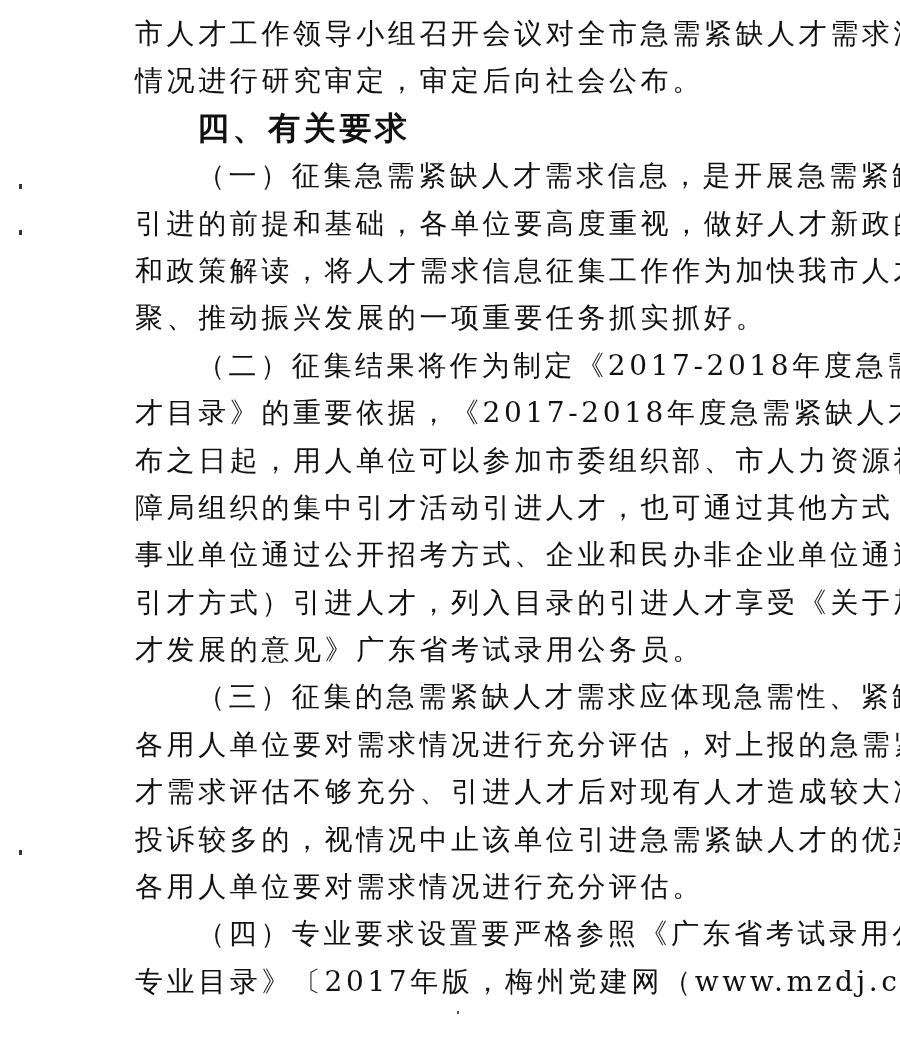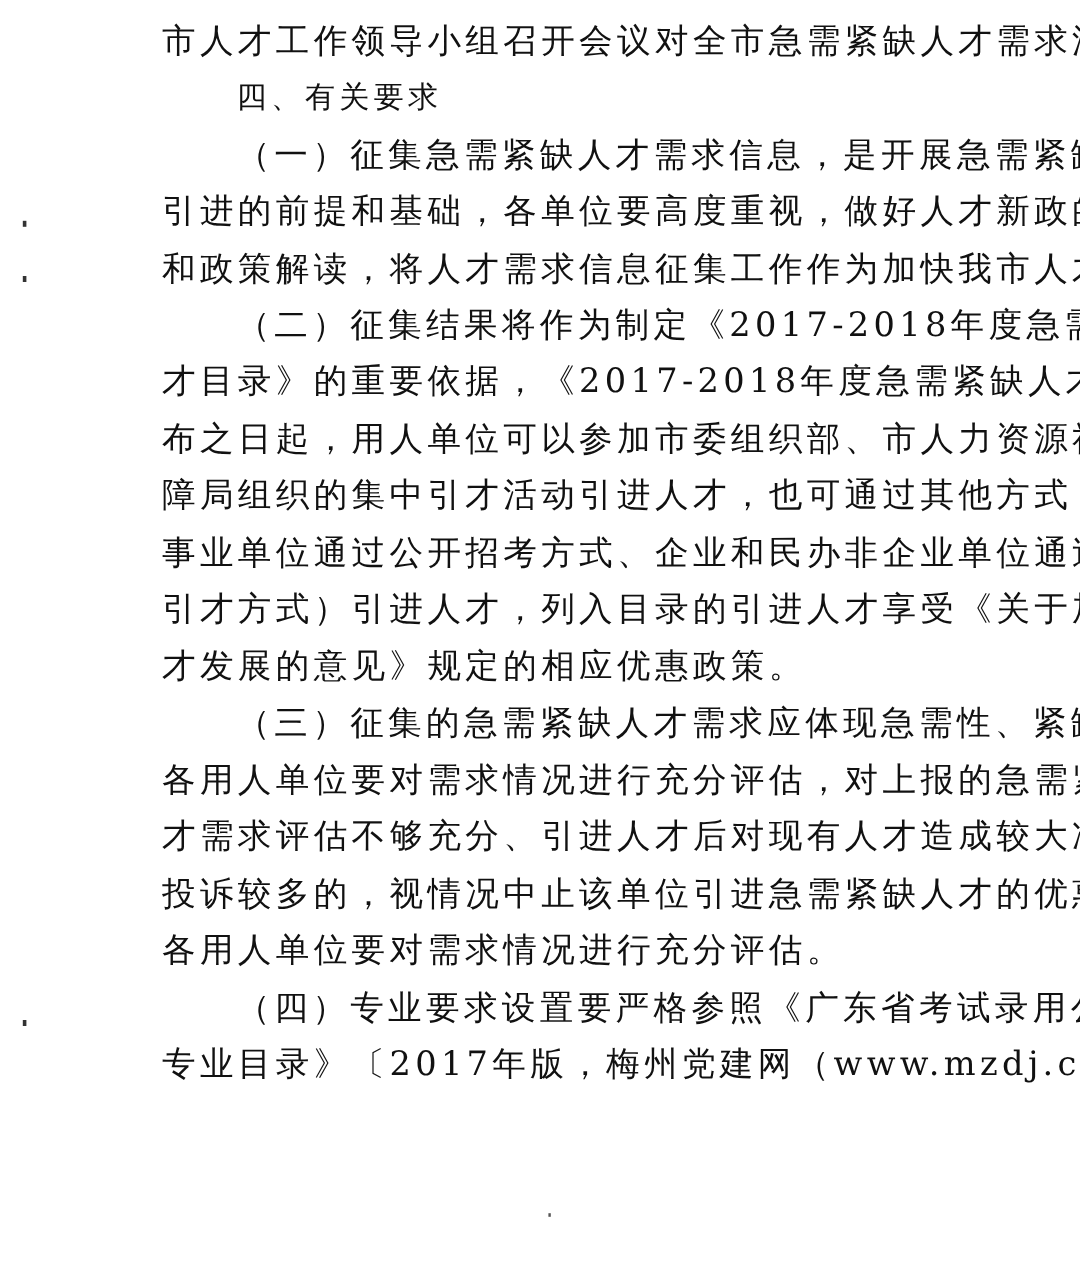--- a/index.html
+++ b/index.html
@@ -25,58 +25,60 @@
       height: 47.4px;
       line-height: 47.4px;
       font-size: 28px;
       letter-spacing: 3.6px;
       white-space: nowrap;
       overflow: visible;
     }
     .indent { padding-left: 62px; }
     .heading {
       font-family: "DejaVu Sans", "Liberation Sans", sans-serif;
-      font-weight: normal;
-      font-size: 25px;
+      font-weight: bold;
+      font-size: 32px;
     }
     .mark {
       position: absolute;
       width: 3px;
       height: 5px;
       background: #333;
     }
     .speck {
       position: absolute;
       width: 2px;
       height: 3px;
       background: #555;
     }
   </style>
 </head>
 <body>
 
 <div class="page">
   <div class="line">市人才工作领导小组召开会议对全市急需紧缺人才需求汇总</div>
+  <div class="line">情况进行研究审定，审定后向社会公布。</div>
 
   <div class="line heading indent">四、有关要求</div>
 
   <div>
     <div class="line indent">（一）征集急需紧缺人才需求信息，是开展急需紧缺人才</div>
     <div class="line">引进的前提和基础，各单位要高度重视，做好人才新政的宣传</div>
     <div class="line">和政策解读，将人才需求信息征集工作作为加快我市人才集</div>
+    <div class="line">聚、推动振兴发展的一项重要任务抓实抓好。</div>
   </div>
 
   <div>
     <div class="line indent">（二）征集结果将作为制定《2017-2018年度急需紧缺人</div>
     <div class="line">才目录》的重要依据，《2017-2018年度急需紧缺人才目录》发</div>
     <div class="line">布之日起，用人单位可以参加市委组织部、市人力资源社会保</div>
     <div class="line">障局组织的集中引才活动引进人才，也可通过其他方式（机关</div>
     <div class="line">事业单位通过公开招考方式、企业和民办非企业单位通过自主</div>
     <div class="line">引才方式）引进人才，列入目录的引进人才享受《关于加快人</div>
-    <div class="line">才发展的意见》规定的相应优惠政策。</div>
+    <div class="line">才发展的意见》广东省考试录用公务员。</div>
   </div>
 
   <div>
     <div class="line indent">（三）征集的急需紧缺人才需求应体现急需性、紧缺性。</div>
     <div class="line">各用人单位要对需求情况进行充分评估，对上报的急需紧缺人</div>
     <div class="line">才需求评估不够充分、引进人才后对现有人才造成较大冲击且</div>
     <div class="line">投诉较多的，视情况中止该单位引进急需紧缺人才的优惠政策</div>
     <div class="line">各用人单位要对需求情况进行充分评估。</div>
   </div>
 

